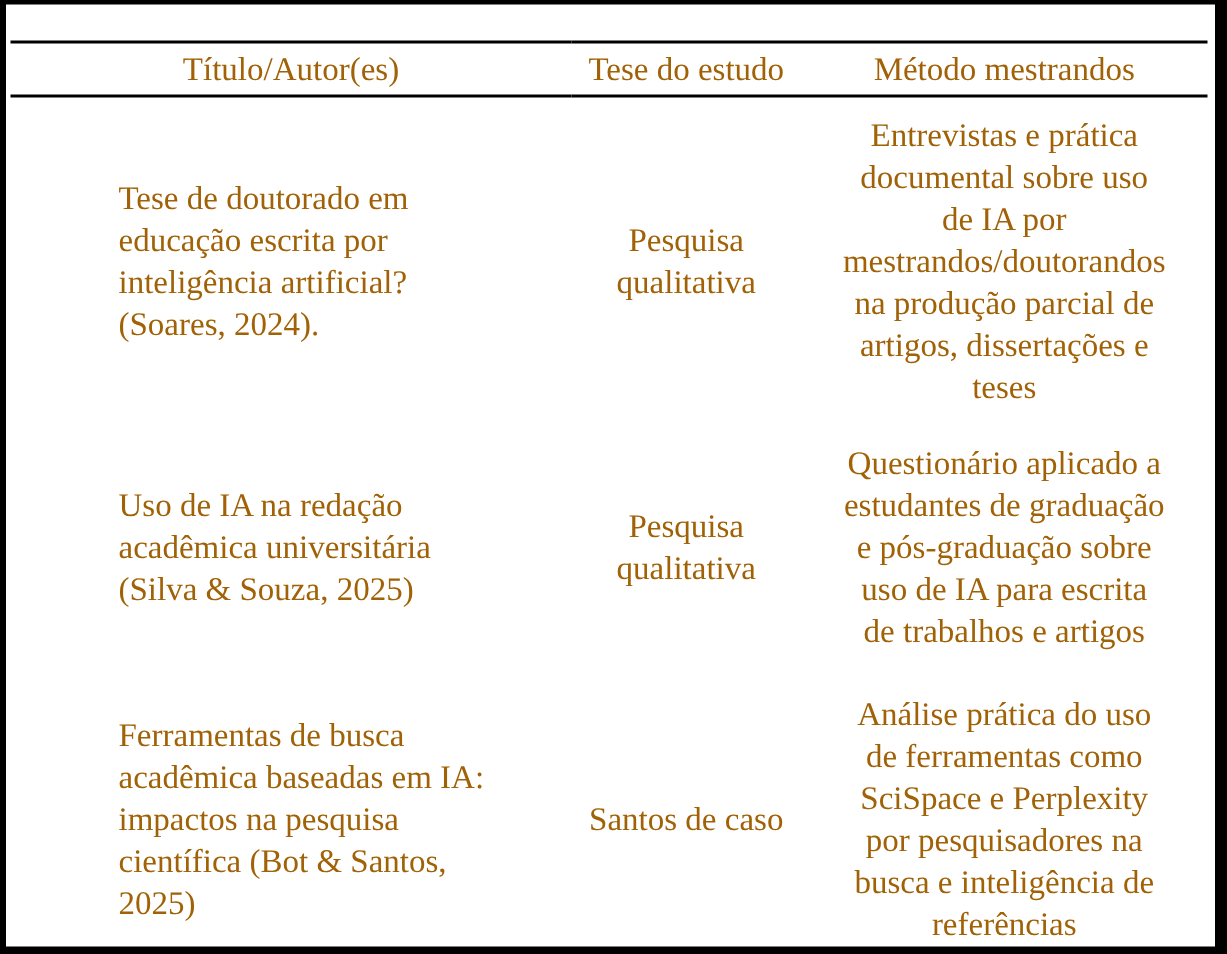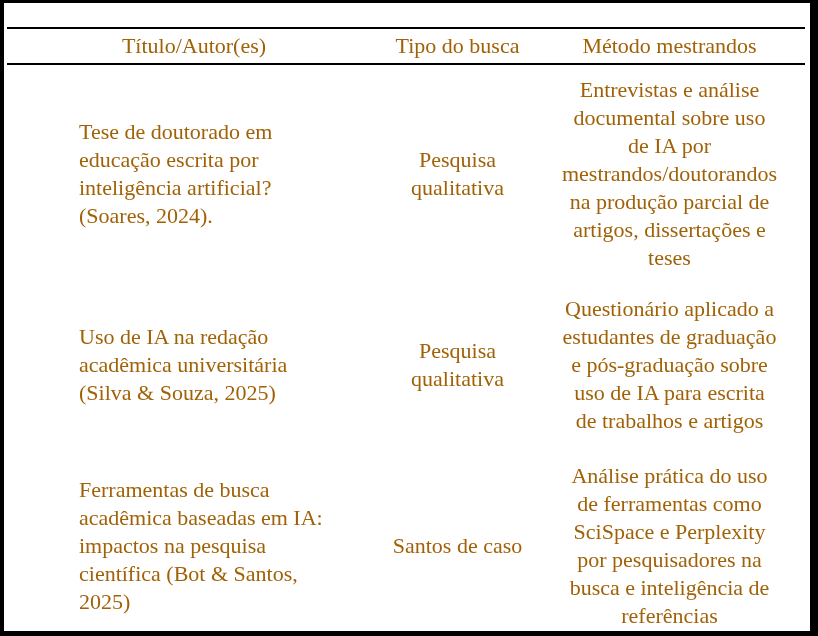--- a/index.html
+++ b/index.html
@@ -67,33 +67,33 @@
 <div class="frame">
   <table class="studies">
     <colgroup>
       <col class="c1">
       <col class="c2">
       <col class="c3">
     </colgroup>
     <thead>
       <tr>
         <th>Título/Autor(es)</th>
-        <th>Tipo do busca</th>
+        <th>Tese do estudo</th>
         <th>Método mestrandos</th>
       </tr>
     </thead>
     <tbody>
       <tr class="row-1">
         <td class="cell-title">Tese de doutorado em
 educação escrita por
 inteligência artificial?
 (Soares, 2024).</td>
         <td class="cell-type">Pesquisa
 qualitativa</td>
-        <td class="cell-method">Entrevistas e análise
+        <td class="cell-method">Entrevistas e prática
 documental sobre uso
 de IA por
 mestrandos/doutorandos
 na produção parcial de
 artigos, dissertações e
 teses</td>
       </tr>
       <tr class="row-2">
         <td class="cell-title">Uso de IA na redação
 acadêmica universitária

